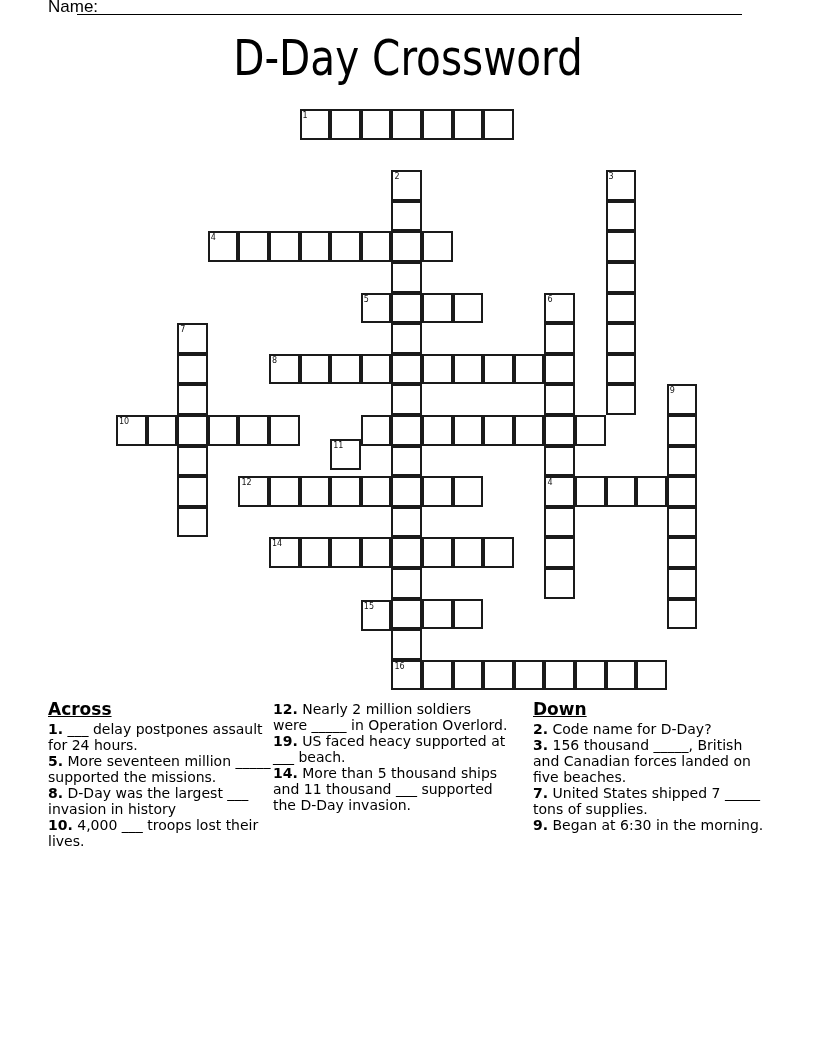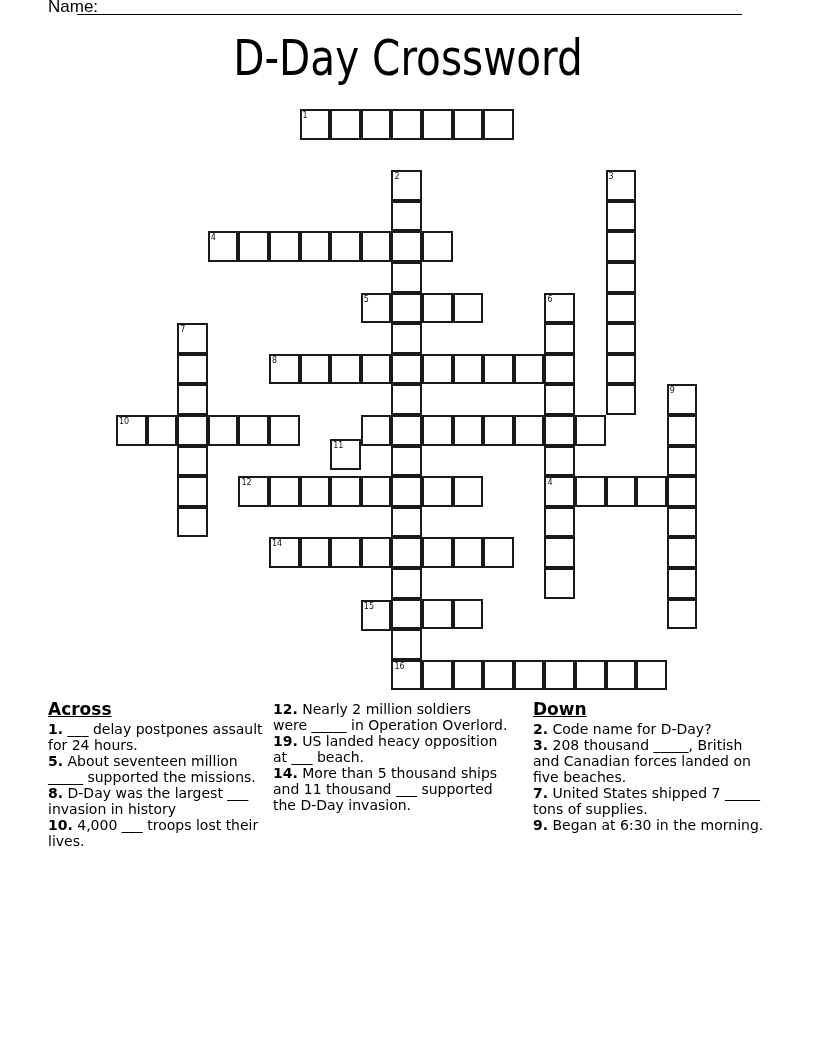--- a/index.html
+++ b/index.html
@@ -174,30 +174,30 @@
     <div class="cell" style="left: 514.8px; top: 660.8px;"></div>
     <div class="cell" style="left: 545.4px; top: 660.8px;"></div>
     <div class="cell" style="left: 576px; top: 660.8px;"></div>
     <div class="cell" style="left: 606.6px; top: 660.8px;"></div>
     <div class="cell" style="left: 637.2px; top: 660.8px;"></div>
   </div>
 
 <div class="clues" id="across1">
   <h3>Across</h3>
   <p class="clue"><b>1.</b><span> ___ delay postpones assault for 24 hours.</span></p>
-  <p class="clue"><b>5.</b><span> About seventeen million _____ supported the missions.</span></p>
+  <p class="clue"><b>5.</b><span> More seventeen million _____ supported the missions.</span></p>
   <p class="clue"><b>8.</b><span> D-Day was the largest ___ invasion in history</span></p>
   <p class="clue"><b>10.</b><span> 4,000 ___ troops lost their lives.</span></p>
 </div>
 
 <div class="clues" id="across2">
   <p class="clue"><b>12.</b><span> Nearly 2 million soldiers were _____ in Operation Overlord.</span></p>
-  <p class="clue"><b>19.</b><span> US landed heacy opposition at ___ beach.</span></p>
+  <p class="clue"><b>19.</b><span> US faced heacy supported at ___ beach.</span></p>
   <p class="clue"><b>14.</b><span> More than 5 thousand ships and 11 thousand ___ supported the D-Day invasion.</span></p>
 </div>
 
 <div class="clues" id="down">
   <h3>Down</h3>
   <p class="clue"><b>2.</b><span> Code name for D-Day?</span></p>
-  <p class="clue"><b>3.</b><span> 208 thousand _____, British and Canadian forces landed on five beaches.</span></p>
+  <p class="clue"><b>3.</b><span> 156 thousand _____, British and Canadian forces landed on five beaches.</span></p>
   <p class="clue"><b>7.</b><span> United States shipped 7 _____ tons of supplies.</span></p>
   <p class="clue"><b>9.</b><span> Began at 6:30 in the morning.</span></p>
 </div>
 
 </body></html>

